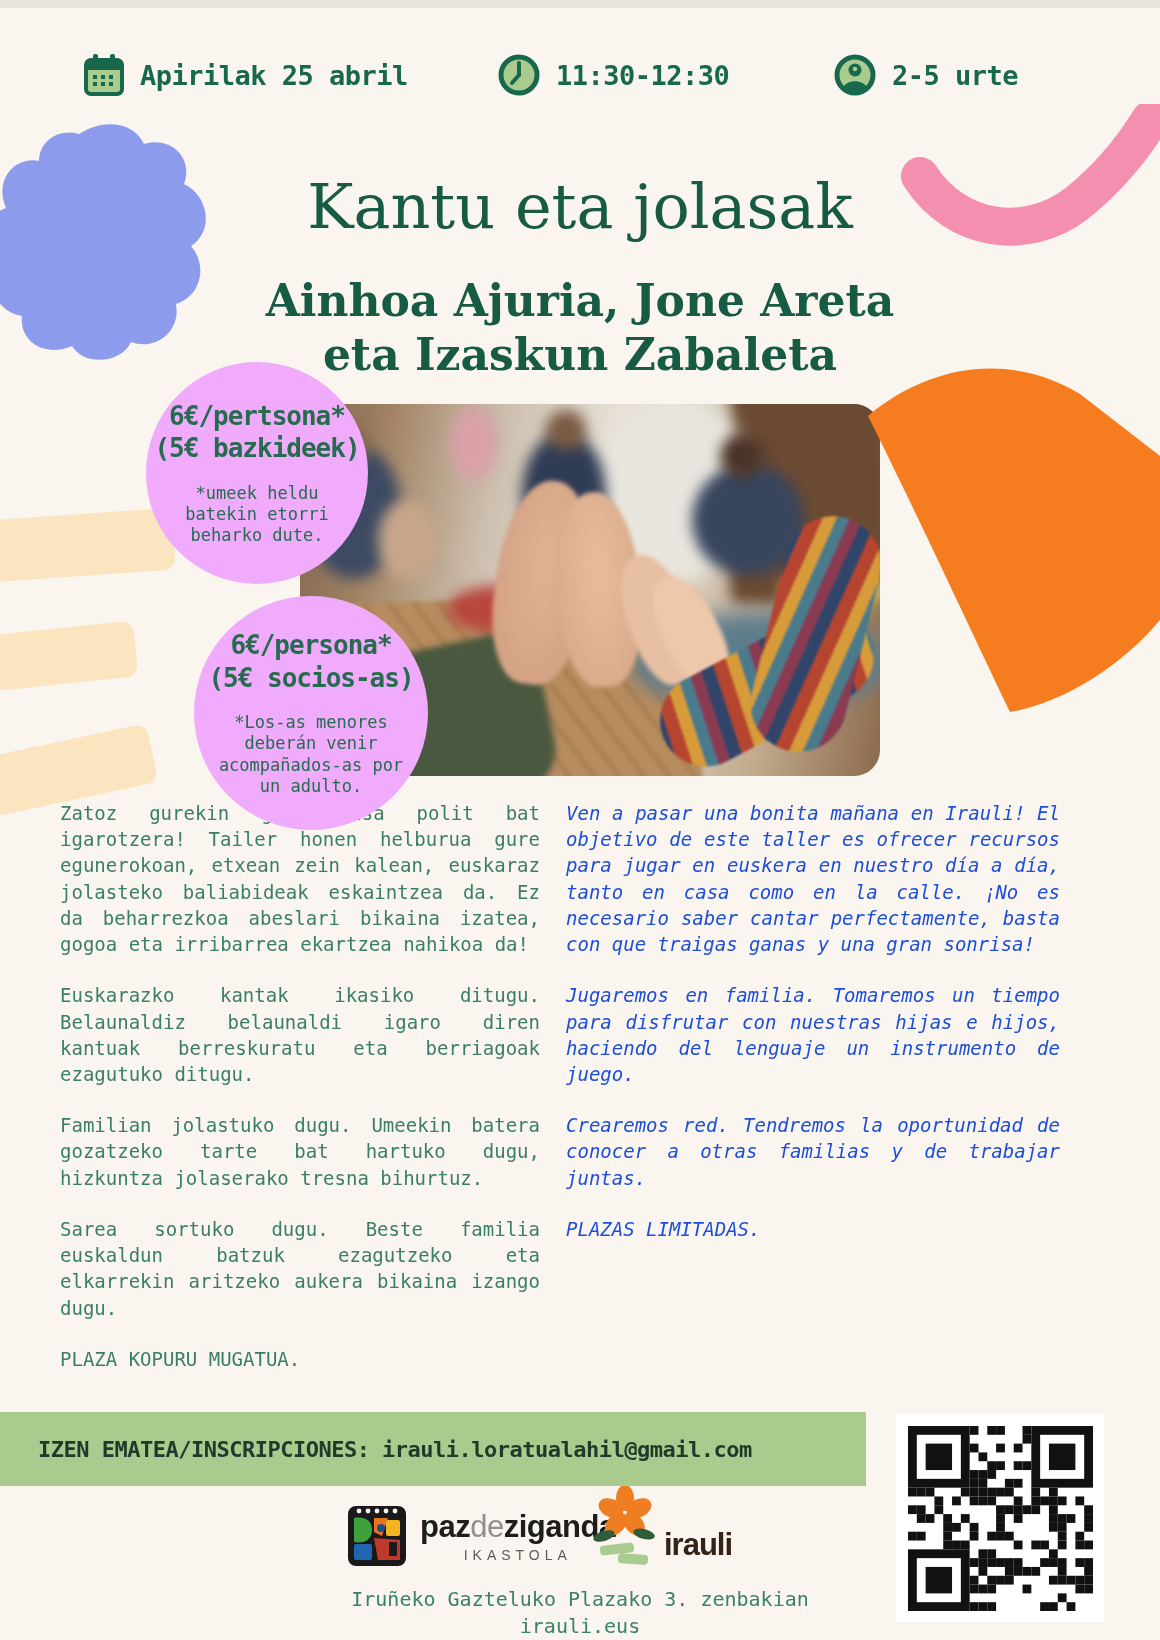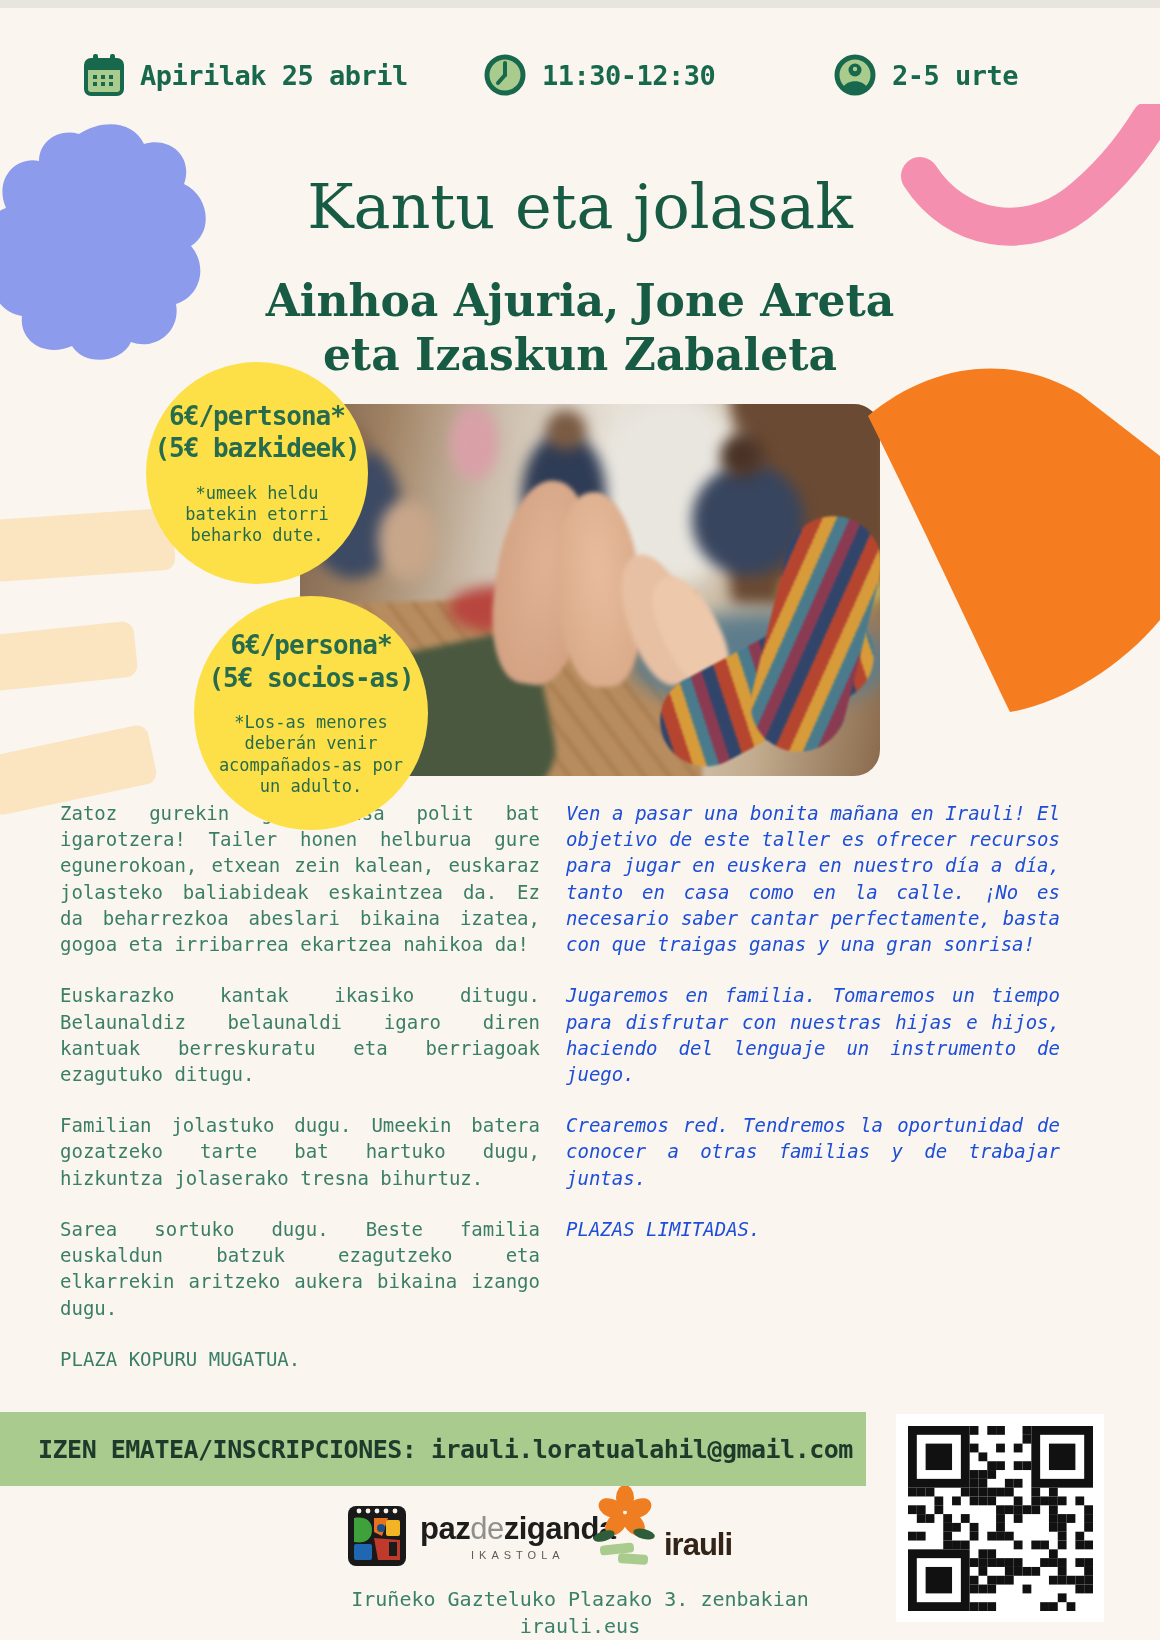--- a/index.html
+++ b/index.html
@@ -34,49 +34,49 @@
                repeating-linear-gradient(-55deg,rgba(255,255,255,.12) 0 18px,rgba(0,0,0,.08) 18px 24px);
     filter:blur(2px);transform:rotate(-2deg);}
   .hand{position:absolute;border-radius:48% 48% 42% 42%;filter:blur(2px);}
   .sleeve-green{position:absolute;left:-30px;top:250px;width:280px;height:160px;border-radius:44px;
     background:#49583f;filter:blur(3px);transform:rotate(-12deg);}
   .stripes{background:repeating-linear-gradient(100deg,#31456b 0 13px,#b5452f 13px 27px,#d79b3a 27px 40px,#4a7b8c 40px 52px,#8a3b52 52px 64px);}
   .arm1{position:absolute;left:352px;top:238px;width:230px;height:92px;border-radius:46px;transform:rotate(-28deg);filter:blur(1px);}
   .arm2{position:absolute;left:468px;top:110px;width:96px;height:240px;border-radius:48px;transform:rotate(14deg);filter:blur(1px);}
 
   
-  .circle{position:absolute;border-radius:50%;background:#fde047;z-index:4;
+  .circle{position:absolute;border-radius:50%;background:#f0abfc;z-index:4;
     display:flex;flex-direction:column;align-items:center;justify-content:center;text-align:center;color:#266b4d;}
   .circle .big{font-size:26px;font-weight:bold;line-height:1.25;letter-spacing:-1px;}
   .circle .note{font-size:17px;line-height:1.25;margin-top:18px;}
   #circle-eu{left:146px;top:354px;width:222px;height:222px;}
   #circle-es{left:194px;top:588px;width:234px;height:234px;}
 
   
   .col{position:absolute;top:792px;font-size:19px;line-height:1.38;text-align:justify;}
   .col p{margin:0 0 25px 0;}
   #col-eu{left:60px;width:480px;color:#3a7e66;}
   #col-es{left:566px;width:494px;color:#1d4ed8;font-style:italic;}
   .col .limit{margin-top:1px;}
 
   
   .banner{position:absolute;left:0;top:1404px;width:866px;height:74px;background:#a9cb8e;
     display:flex;align-items:center;z-index:3;}
-  .banner span{margin-left:38px;font-size:25px;font-weight:bold;color:#1e3a2b;letter-spacing:-0.5px;}
+  .banner span{margin-left:38px;font-size:22px;font-weight:bold;color:#1e3a2b;letter-spacing:-0.5px;}
 
   
   .qr-box{position:absolute;left:896px;top:1406px;width:208px;height:208px;background:#ffffff;
     display:flex;align-items:center;justify-content:center;z-index:4;}
 
   
   .logo-paz{position:absolute;left:348px;top:1494px;display:flex;align-items:center;gap:14px;}
   .paz-text .line1{font-family:"Liberation Sans",sans-serif;font-size:31px;color:#1d1d1b;letter-spacing:-0.5px;}
   .paz-text .b{font-weight:bold;}
   .paz-text .g{color:#8f8f8d;font-weight:normal;}
-  .paz-text .line2{font-family:"Liberation Sans",sans-serif;font-size:11px;letter-spacing:5px;color:#5b5b59;text-align:center;margin-top:2px;}
+  .paz-text .line2{font-family:"Liberation Sans",sans-serif;font-size:14px;letter-spacing:5px;color:#5b5b59;text-align:center;margin-top:2px;}
   .logo-irauli{position:absolute;left:592px;top:1478px;display:flex;align-items:flex-end;gap:6px;}
   .irauli-text{font-family:"Liberation Sans",sans-serif;font-size:31px;font-weight:bold;color:#332417;letter-spacing:-1px;line-height:1;margin-bottom:14px;}
 
   
   .footer-lines{position:absolute;left:0;top:1578px;width:1160px;text-align:center;
     font-size:20px;color:#3a8168;line-height:1.35;}
 </style>
 </head>
 <body>
 
@@ -95,21 +95,21 @@
             <rect x="25" y="21" width="4" height="4"></rect>
           <rect x="9" y="28" width="4" height="4"></rect>
             <rect x="17" y="28" width="4" height="4"></rect>
             <rect x="25" y="28" width="4" height="4"></rect>
         </g>
       </svg>
     </span>
     <span class="info-label">Apirilak 25 abril</span>
   </div>
 
-  <div class="info-item" style="left:484px;">
+  <div class="info-item" style="left:498px;">
     <span>
       <svg width="42" height="42" viewBox="0 0 42 42">
         <circle cx="21" cy="21" r="18" fill="#a9cb8e" stroke="#17684c" stroke-width="5"></circle>
         <line x1="21" y1="21" x2="21" y2="9" stroke="#17684c" stroke-width="4" stroke-linecap="round"></line>
         <line x1="21" y1="21" x2="14" y2="29" stroke="#17684c" stroke-width="4" stroke-linecap="round"></line>
       </svg>
     </span>
     <span class="info-label">11:30-12:30</span>
   </div>
 

